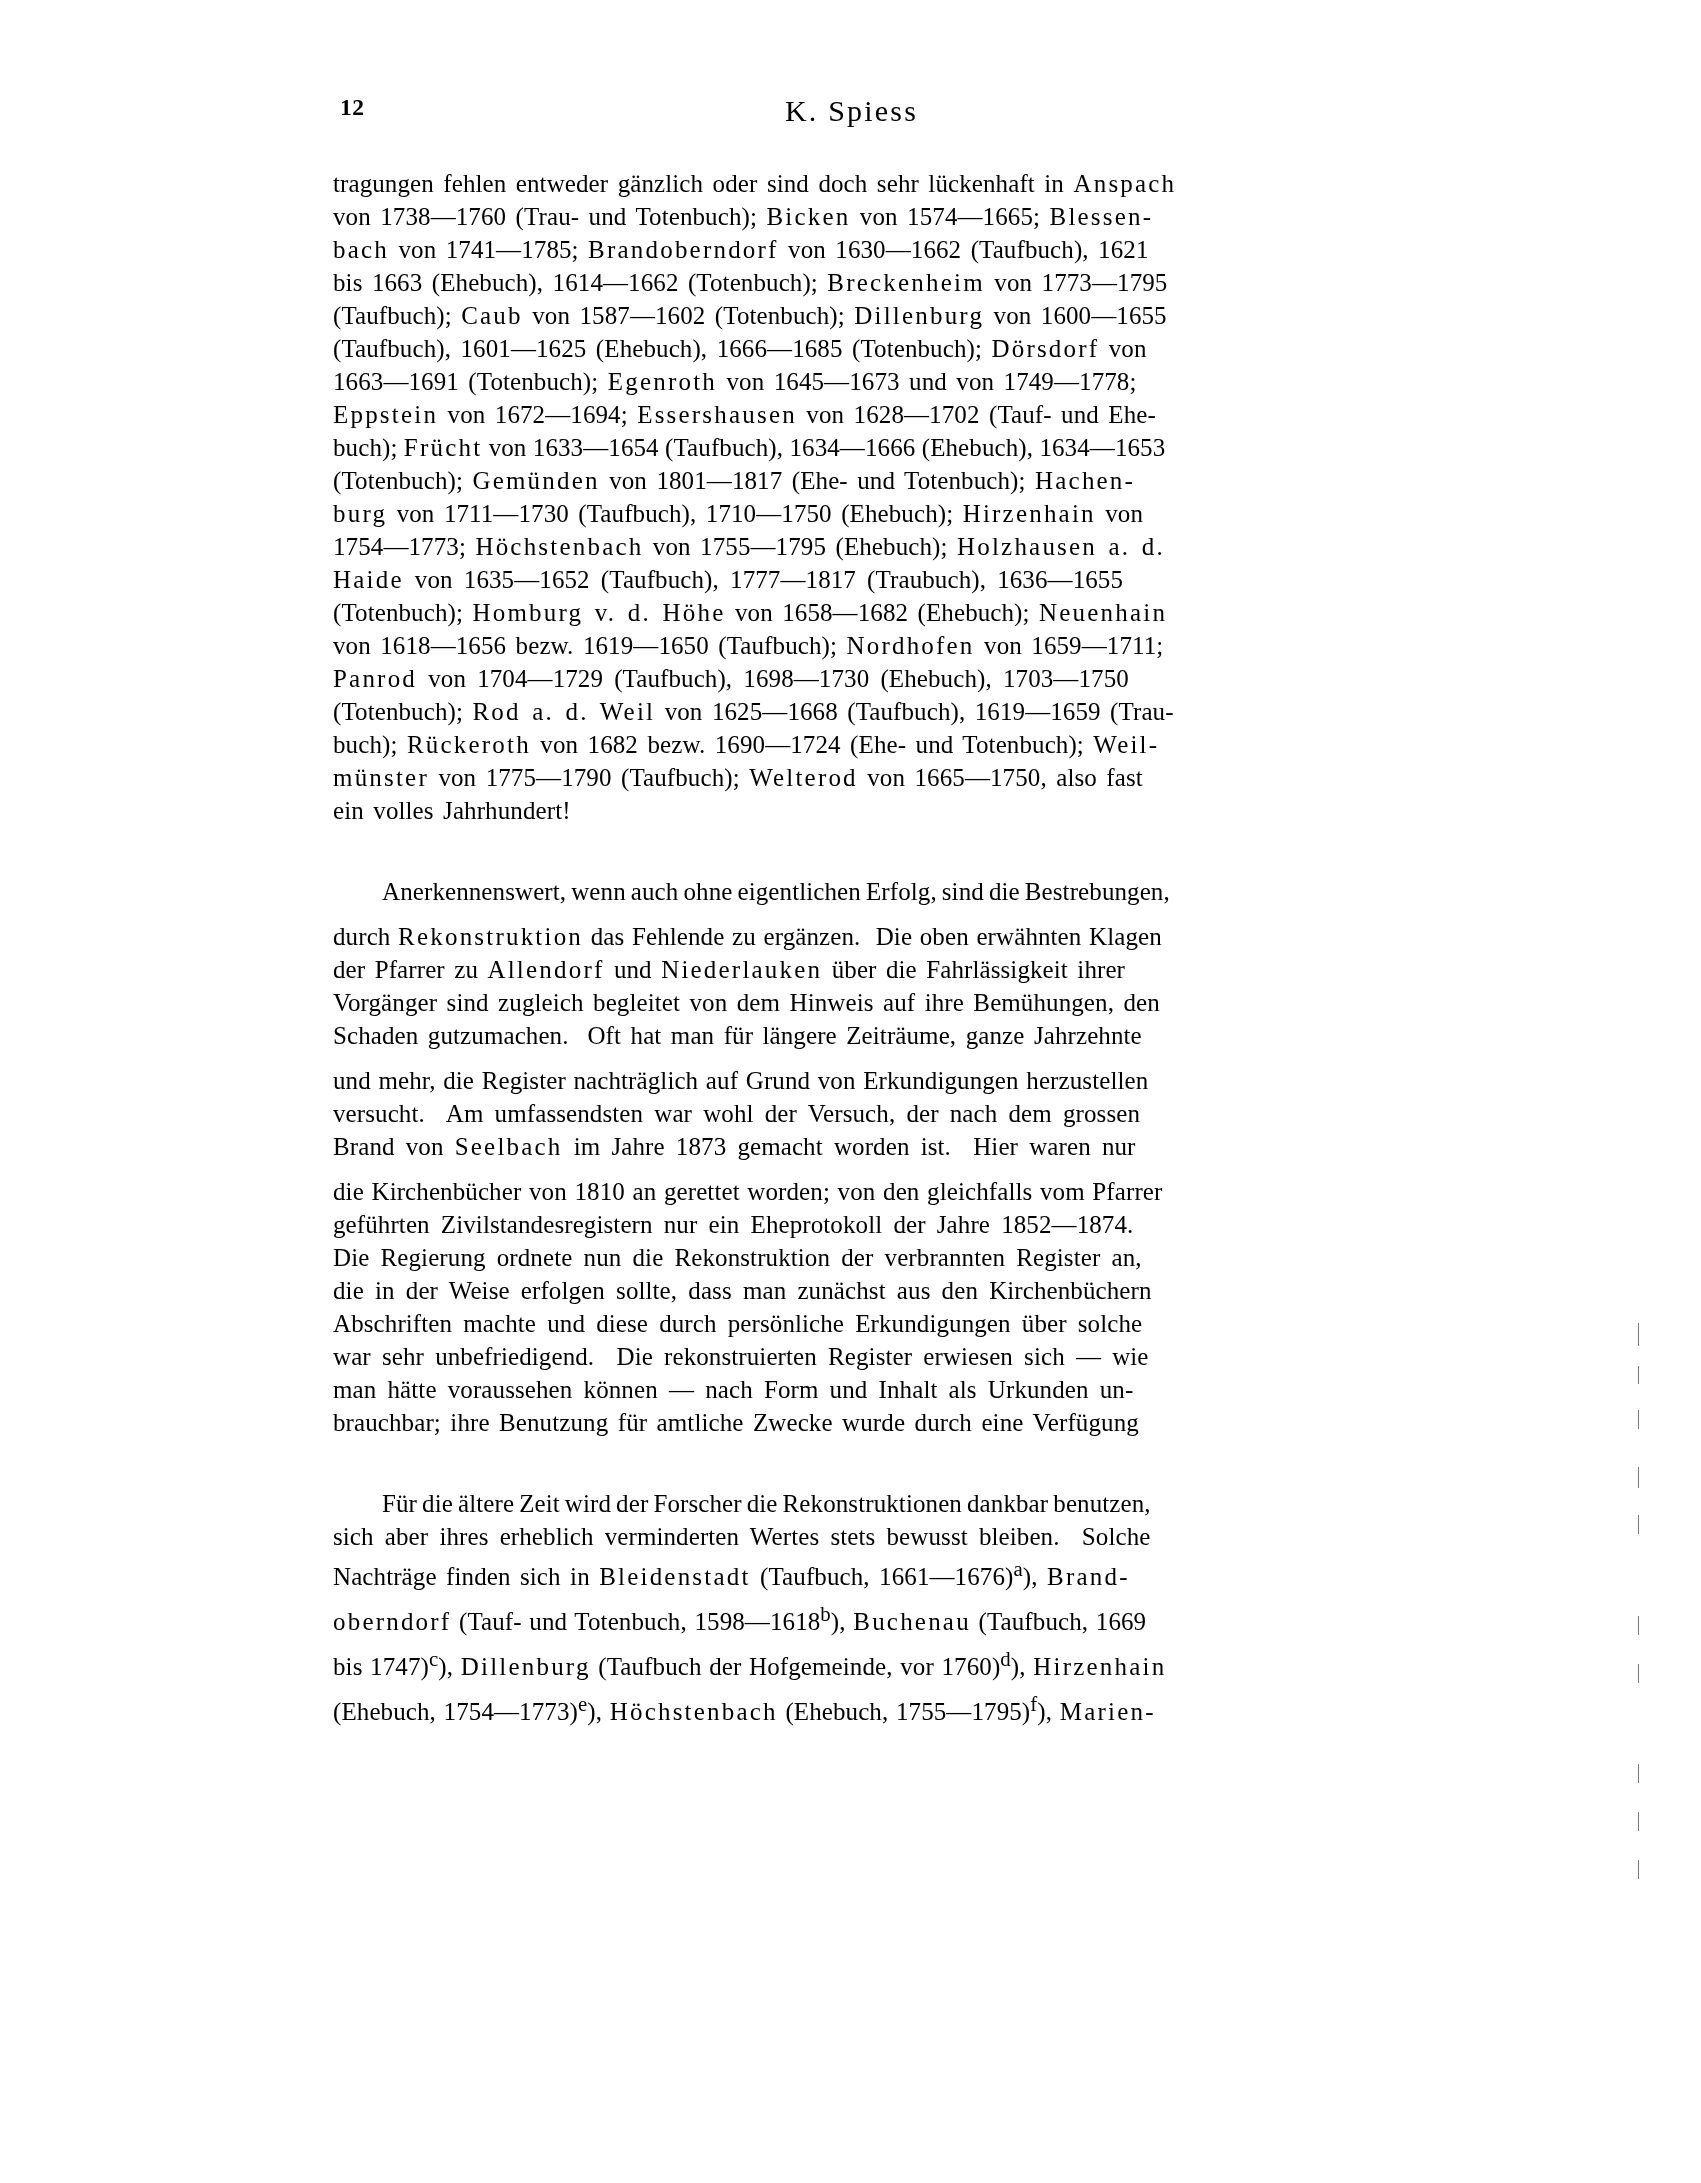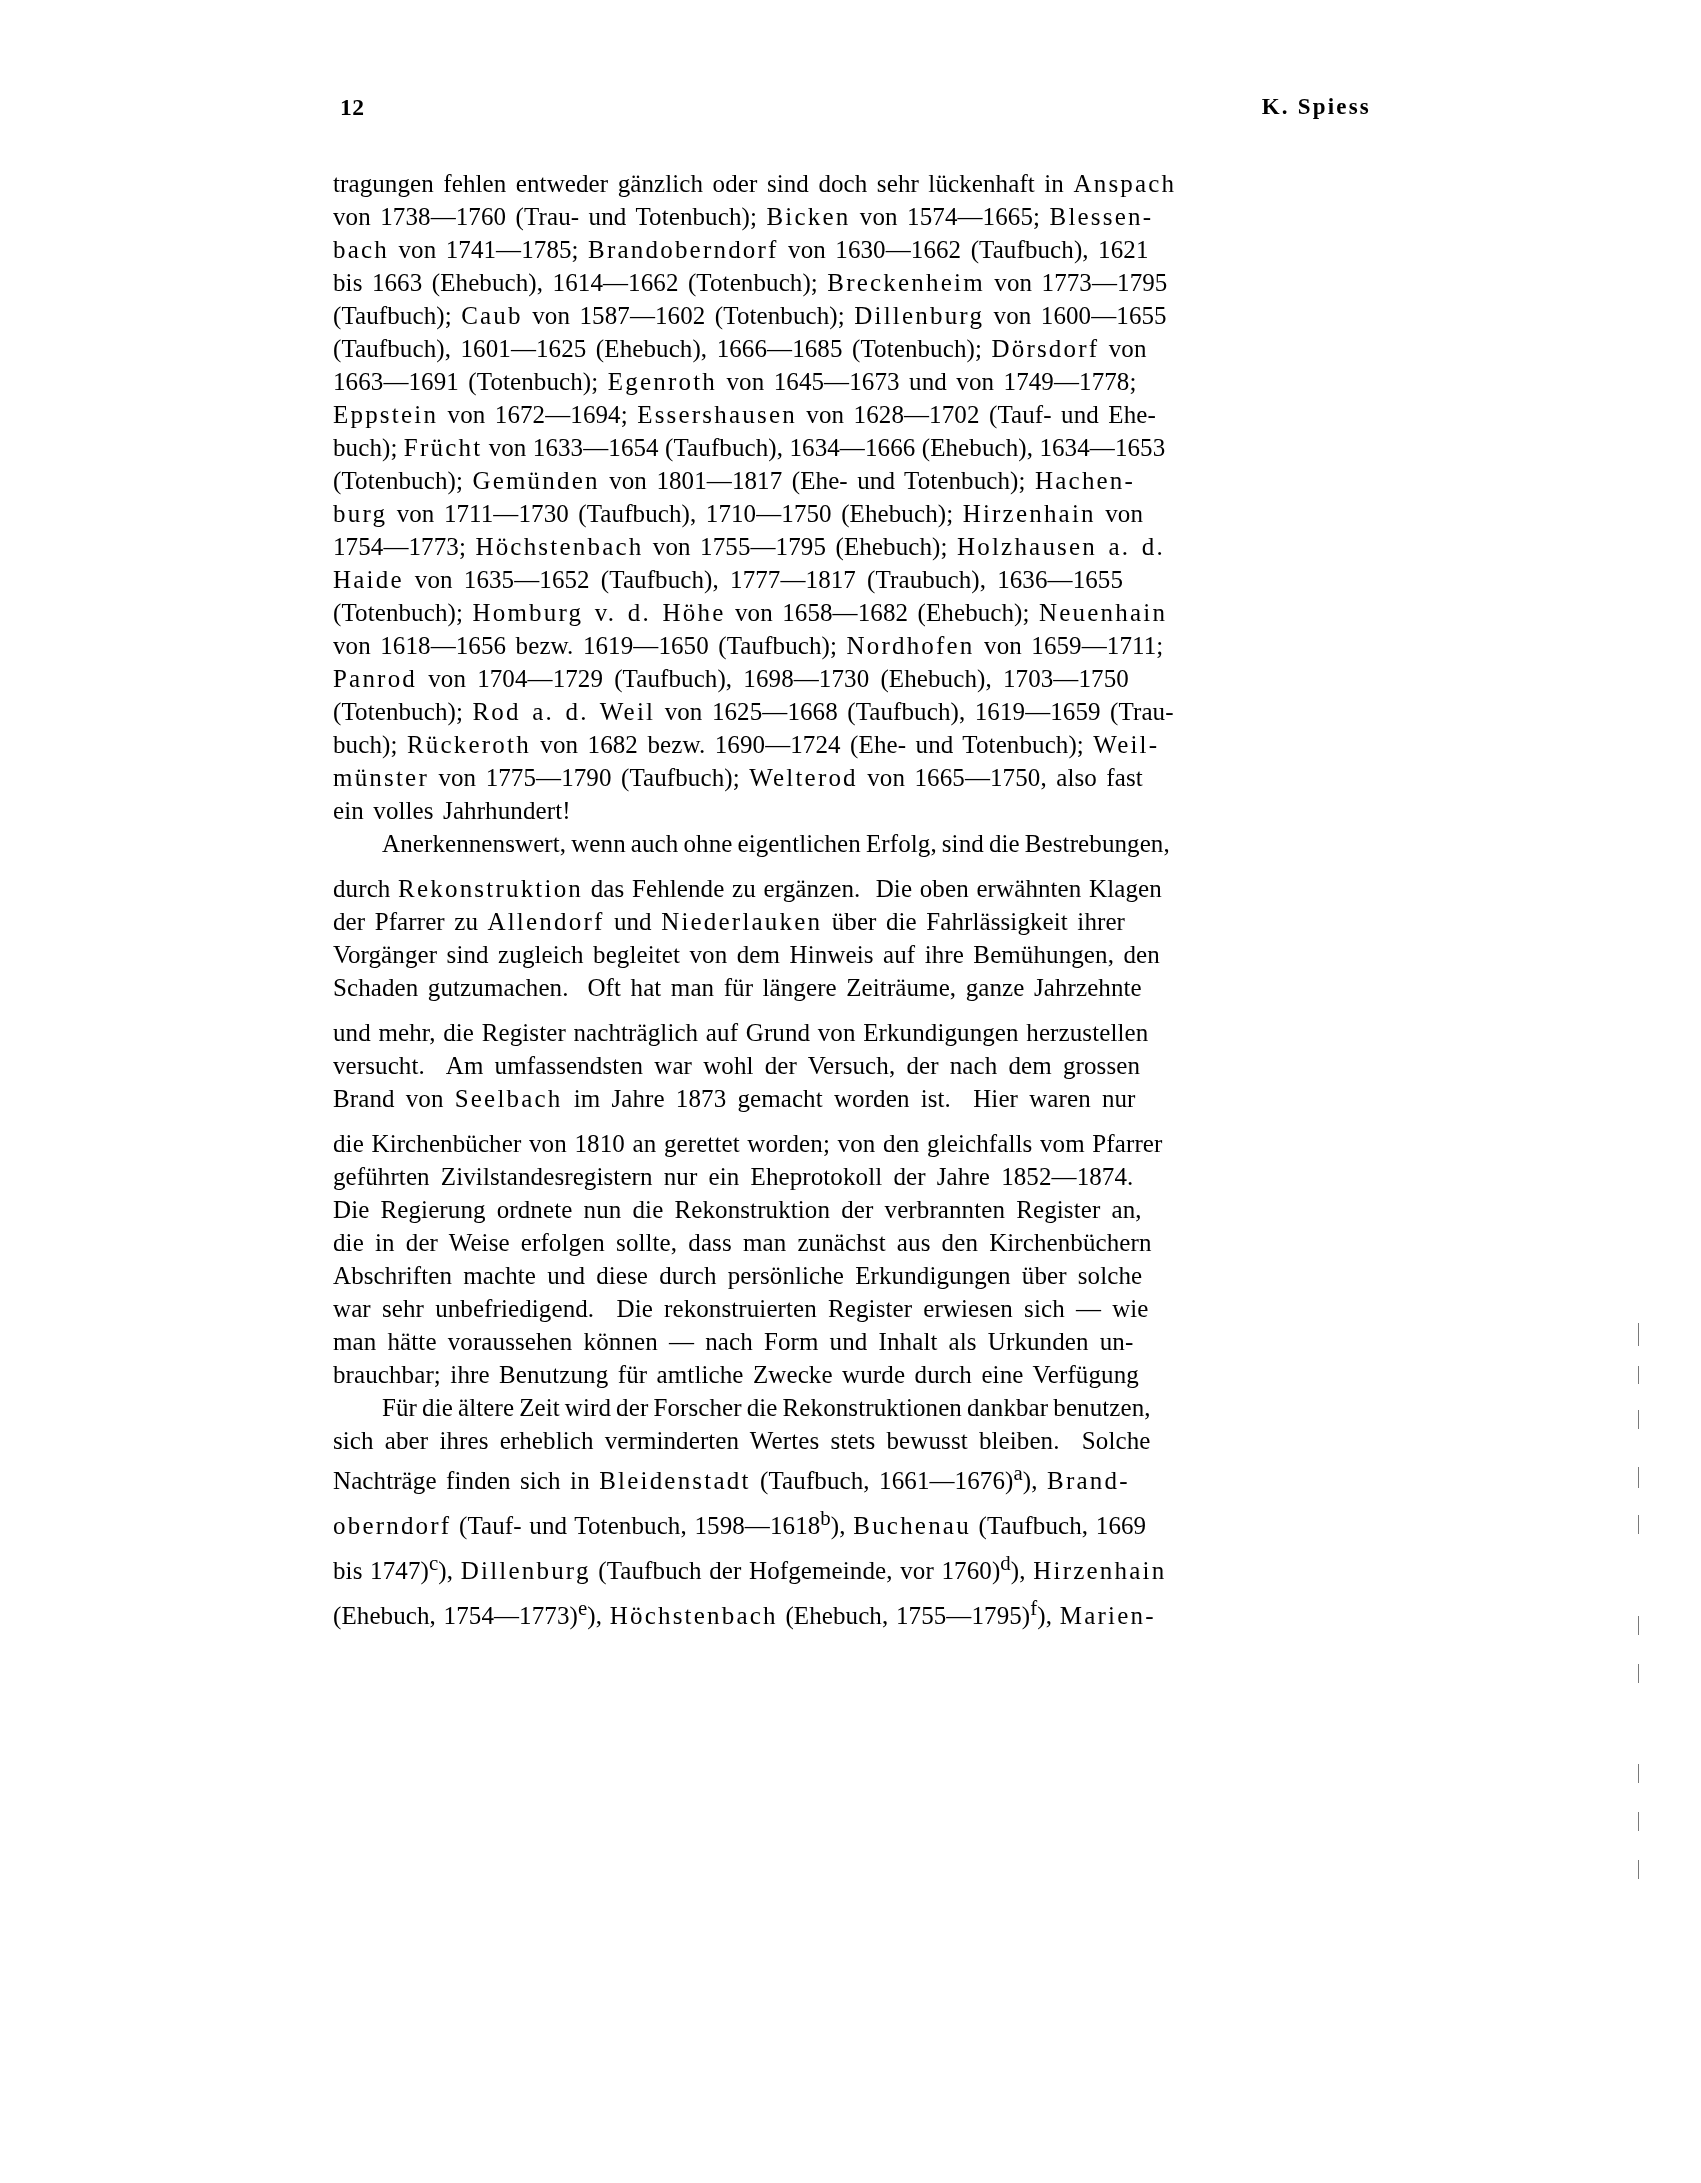--- a/index.html
+++ b/index.html
@@ -31,23 +31,23 @@
     top: 0;
     font-size: 23.6px;
     font-weight: bold;
     letter-spacing: 0.4px;
   }
   #head-title {
     position: absolute;
     left: 0;
     top: 0;
     width: 1039px;
-    text-align: right;
-    font-size: 23px;
-    font-weight: bold;
+    text-align: center;
+    font-size: 30px;
+    font-weight: normal;
     letter-spacing: 2.2px;
   }
 
   
   #body-text {
     position: absolute;
     left: 333px;
     top: 167px;
     width: 1065px;
   }
@@ -58,21 +58,21 @@
     line-height: 33px;
     white-space: nowrap;
     letter-spacing: 0.1px;
   }
   .line.indent { padding-left: 49px; }
   
   .ws0  { word-spacing: 0px; }
   .ws1  { word-spacing: 1.3px; margin-top: 12px; }
   .ws2  { word-spacing: 3.1px; }
   .ws3  { word-spacing: 4.8px; }
-  .wsneg { word-spacing: -1.3px; }
+  .wsneg { word-spacing: -1.3px; margin-top: 48px; }
 
   
   .sp {
     letter-spacing: 2.2px;
     font-weight: 500;
   }
   
   .margin-tick {
     position: absolute;
     width: 1.3px;

